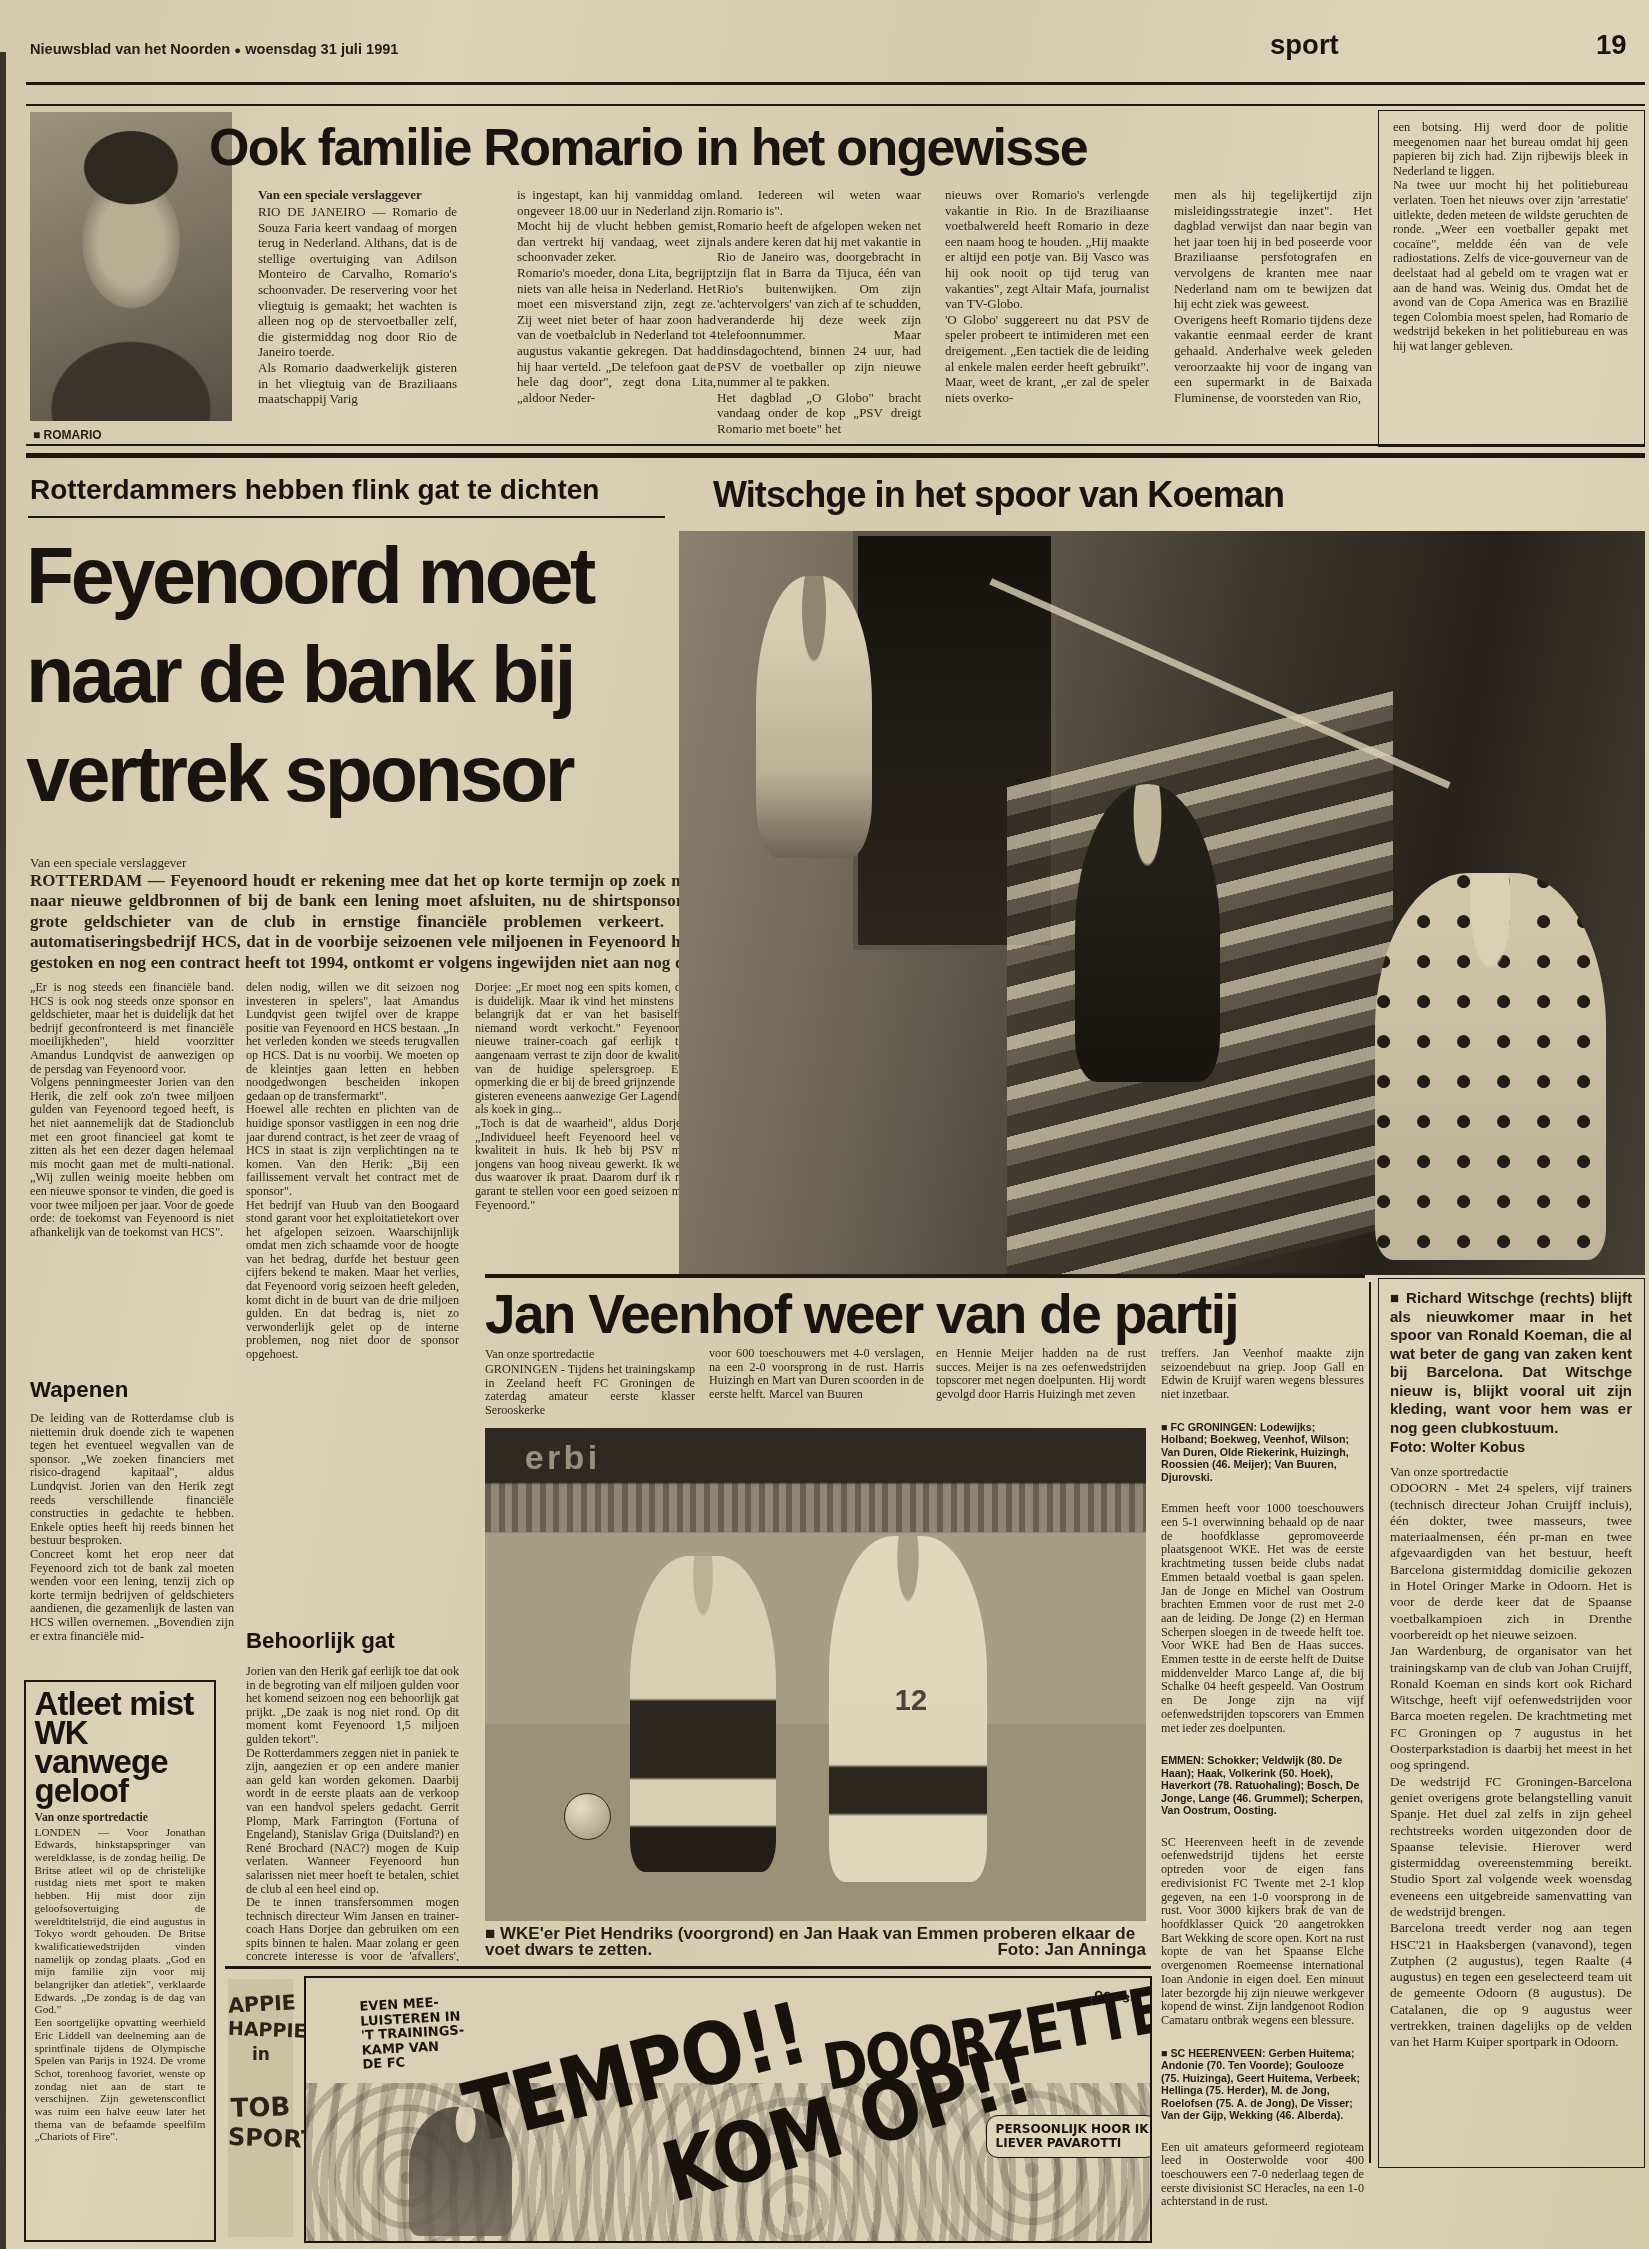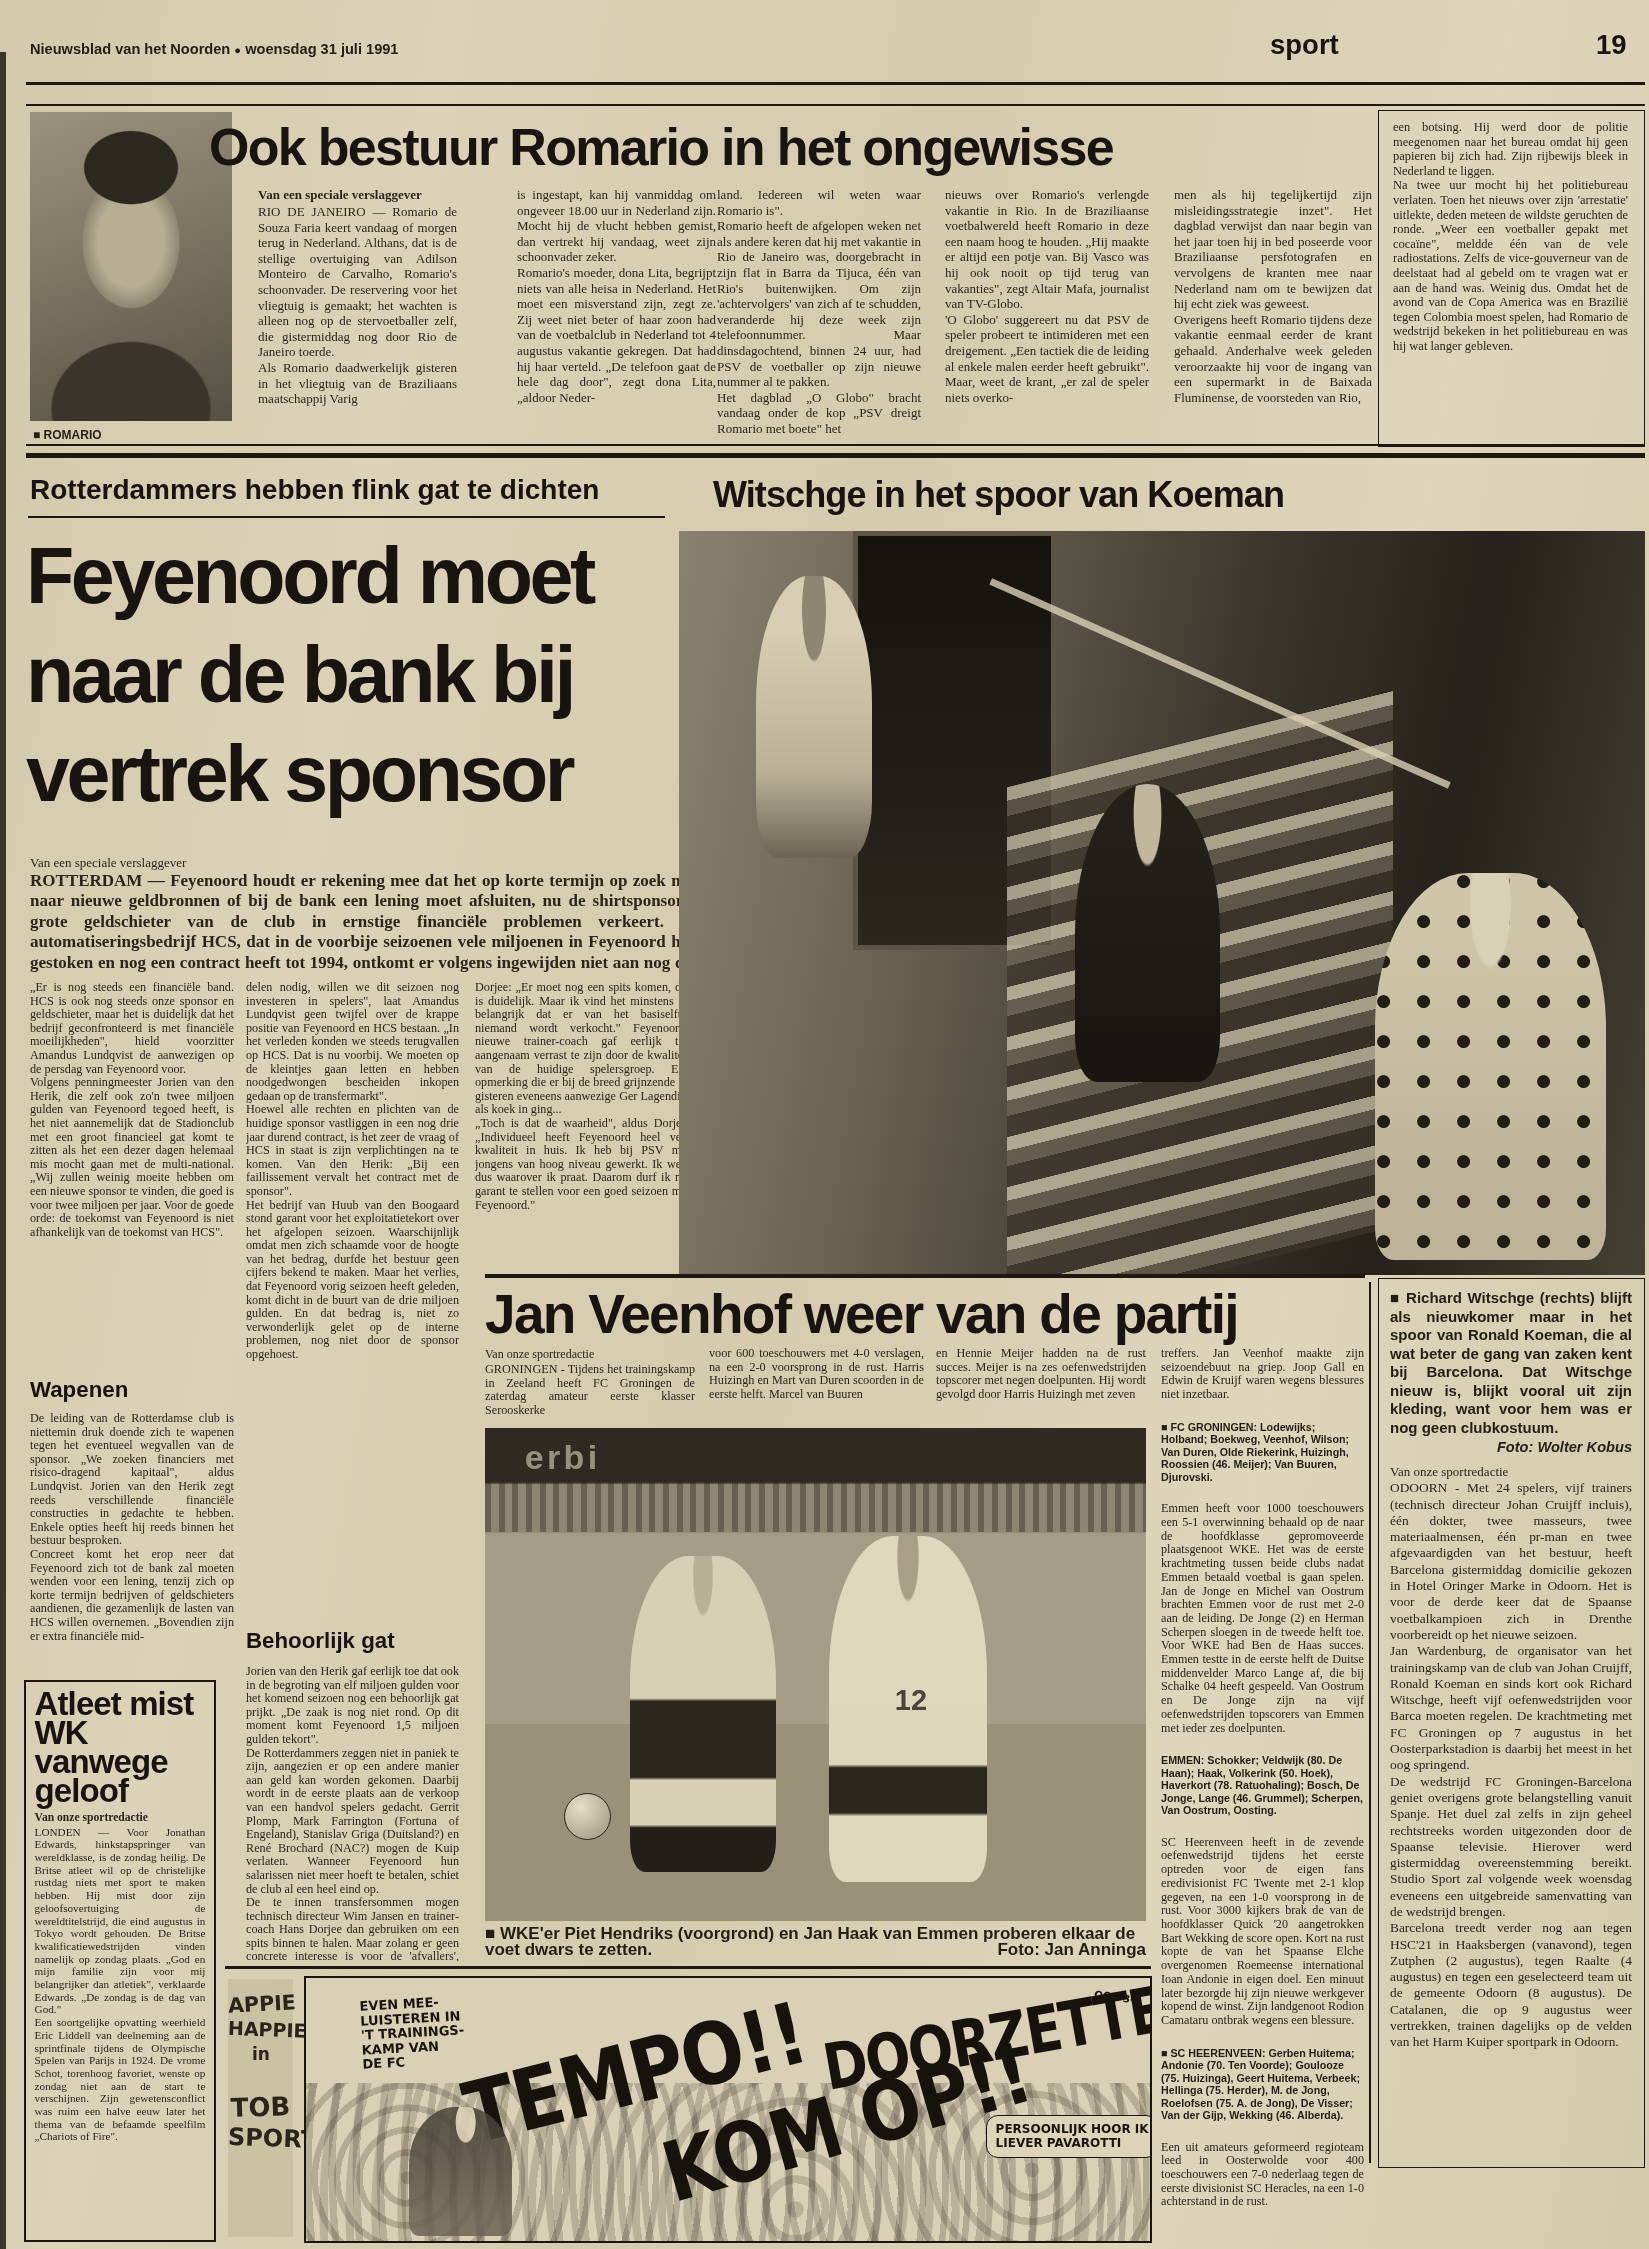--- a/index.html
+++ b/index.html
@@ -43,21 +43,21 @@
   <div class="rule" style="left:26px;top:104px;width:1619px;height:1.7px;"></div>
 
   <div class="photo" style="left:30px;top:112px;width:202px;height:309px;
        background:
          radial-gradient(ellipse 77px 60px at 50% 18%, #2e2920 0 60%, transparent 62%),
          radial-gradient(ellipse 60px 82px at 50% 42%, #b7ae94 0 55%, #8f8772 80%, transparent 82%),
          radial-gradient(ellipse 112px 94px at 50% 96%, #3a342a 0 70%, transparent 72%),
          linear-gradient(160deg,#9a927c 0%,#7d7663 45%,#565043 100%);"></div>
   <div class="abs capt" style="left:33px;top:428px;font-size:12px;">■ ROMARIO</div>
 
-  <div class="abs headline" style="left:209px;top:117px;width:1014px;font-size:52px;letter-spacing:-1.7px;">Ook bestuur Romario in het ongewisse</div>
+  <div class="abs headline" style="left:209px;top:117px;width:1014px;font-size:52px;letter-spacing:-1.7px;">Ook familie Romario in het ongewisse</div>
 
   <div class="col" style="left:258px;top:187px;width:199px;height:17px;font-weight:bold;text-align:left;">Van een speciale verslaggever</div>
   <div class="col" style="left:258px;top:204px;width:199px;height:251px;">RIO DE JANEIRO — Romario de Souza Faria keert vandaag of morgen terug in Nederland. Althans, dat is de stellige overtuiging van Adilson Monteiro de Carvalho, Romario's schoonvader. De reservering voor het vliegtuig is gemaakt; het wachten is alleen nog op de stervoetballer zelf, die gistermiddag nog door Rio de Janeiro toerde.
 Als Romario daadwerkelijk gisteren in het vliegtuig van de Braziliaans maatschappij Varig</div>
   <div class="col" style="left:485px;top:187px;width:199px;height:268px;margin-left:32px;">is ingestapt, kan hij vanmiddag om ongeveer 18.00 uur in Nederland zijn. Mocht hij de vlucht hebben gemist, dan vertrekt hij vandaag, weet zijn schoonvader zeker.
 Romario's moeder, dona Lita, begrijpt niets van alle heisa in Nederland. Het moet een misverstand zijn, zegt ze. Zij weet niet beter of haar zoon had van de voetbalclub in Nederland tot 4 augustus vakantie gekregen. Dat had hij haar verteld. „De telefoon gaat de hele dag door", zegt dona Lita, „aldoor Neder-</div>
   <div class="col" style="left:717px;top:187px;width:204px;height:268px;">land. Iedereen wil weten waar Romario is".
 Romario heeft de afgelopen weken net als andere keren dat hij met vakantie in Rio de Janeiro was, doorgebracht in zijn flat in Barra da Tijuca, één van Rio's buitenwijken. Om zijn 'achtervolgers' van zich af te schudden, veranderde hij deze week zijn telefoonnummer. Maar dinsdagochtend, binnen 24 uur, had PSV de voetballer op zijn nieuwe nummer al te pakken.
 Het dagblad „O Globo" bracht vandaag onder de kop „PSV dreigt Romario met boete" het</div>
   <div class="col" style="left:945px;top:187px;width:204px;height:268px;">nieuws over Romario's verlengde vakantie in Rio. In de Braziliaanse voetbalwereld heeft Romario in deze een naam hoog te houden. „Hij maakte er altijd een potje van. Bij Vasco was hij ook nooit op tijd terug van vakanties", zegt Altair Mafa, journalist van TV-Globo.
@@ -149,21 +149,21 @@
   </div>
   <div class="abs capt" style="left:485px;top:1926px;width:661px;font-size:17px;line-height:16.3px;">
     <span>■ WKE'er Piet Hendriks (voorgrond) en Jan Haak van Emmen proberen elkaar de voet dwars te zetten.</span>
     <span style="float:right;">Foto: Jan Anninga</span>
   </div>
 
   <div class="rule" style="left:1369px;top:1282px;width:1.7px;height:881px;"></div>
   <div class="boxed" style="left:1378px;top:1278px;width:265px;height:888px;"></div>
   <div class="abs" style="left:1390px;top:1289px;width:242px;height:869px;overflow:hidden;">
     <div class="capt" style="font-size:15px;line-height:18.5px;text-align:justify;">■ Richard Witschge (rechts) blijft als nieuwkomer maar in het spoor van Ronald Koeman, die al wat beter de gang van zaken kent bij Barcelona. Dat Witschge nieuw is, blijkt vooral uit zijn kleding, want voor hem was er nog geen clubkostuum.</div>
-    <div class="capt" style="font-size:14.6px;text-align:right;margin-top:1.7px;font-style:italic;">Foto: Wolter Kobus</div>
+    <div class="capt" style="font-size:14.6px;margin-top:1.7px;">Foto: Wolter Kobus</div>
     <div style="font:13px/17px 'Liberation Serif',serif;margin-top:8.6px;">Van onze sportredactie</div>
     <div style="font:13.4px/16.3px 'Liberation Serif',serif;text-align:justify;white-space:pre-line;">ODOORN - Met 24 spelers, vijf trainers (technisch directeur Johan Cruijff incluis), één dokter, twee masseurs, twee materiaalmensen, één pr-man en twee afgevaardigden van het bestuur, heeft Barcelona gistermiddag domicilie gekozen in Hotel Oringer Marke in Odoorn. Het is voor de derde keer dat de Spaanse voetbalkampioen zich in Drenthe voorbereidt op het nieuwe seizoen.
 Jan Wardenburg, de organisator van het trainingskamp van de club van Johan Cruijff, Ronald Koeman en sinds kort ook Richard Witschge, heeft vijf oefenwedstrijden voor Barca moeten regelen. De krachtmeting met FC Groningen op 7 augustus in het Oosterparkstadion is daarbij het meest in het oog springend.
 De wedstrijd FC Groningen-Barcelona geniet overigens grote belangstelling vanuit Spanje. Het duel zal zelfs in zijn geheel rechtstreeks worden uitgezonden door de Spaanse televisie. Hierover werd gistermiddag overeenstemming bereikt. Studio Sport zal volgende week woensdag eveneens een uitgebreide samenvatting van de wedstrijd brengen.
 Barcelona treedt verder nog aan tegen HSC'21 in Haaksbergen (vanavond), tegen Zutphen (2 augustus), tegen Raalte (4 augustus) en tegen een geselecteerd team uit de gemeente Odoorn (8 augustus). De Catalanen, die op 9 augustus weer vertrekken, trainen dagelijks op de velden van het Harm Kuiper sportpark in Odoorn.</div>
   </div>
 
   <div class="abs" style="left:24px;top:1680px;width:192px;height:562px;border:2.6px solid #1e1810;overflow:hidden;padding:6.9px 8.6px;box-sizing:border-box;">
     <div class="headline" style="font-size:33px;line-height:29px;white-space:pre-line;letter-spacing:-0.9px;">Atleet mist WK
 vanwege geloof</div>

